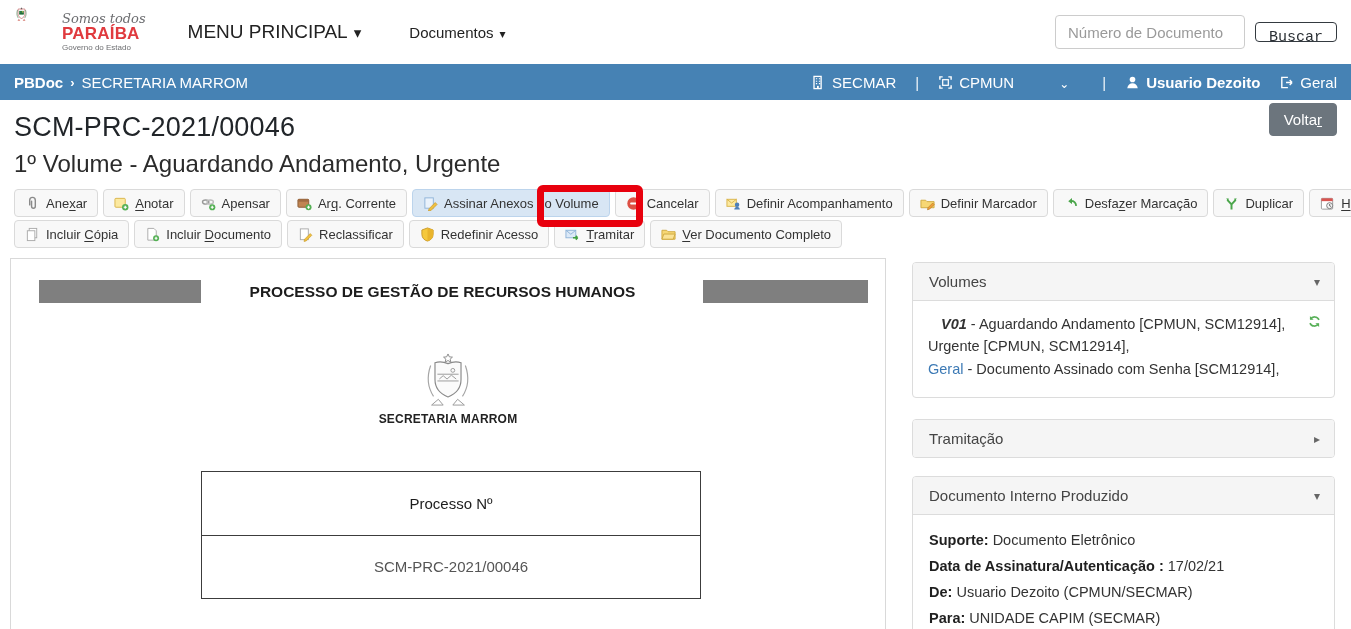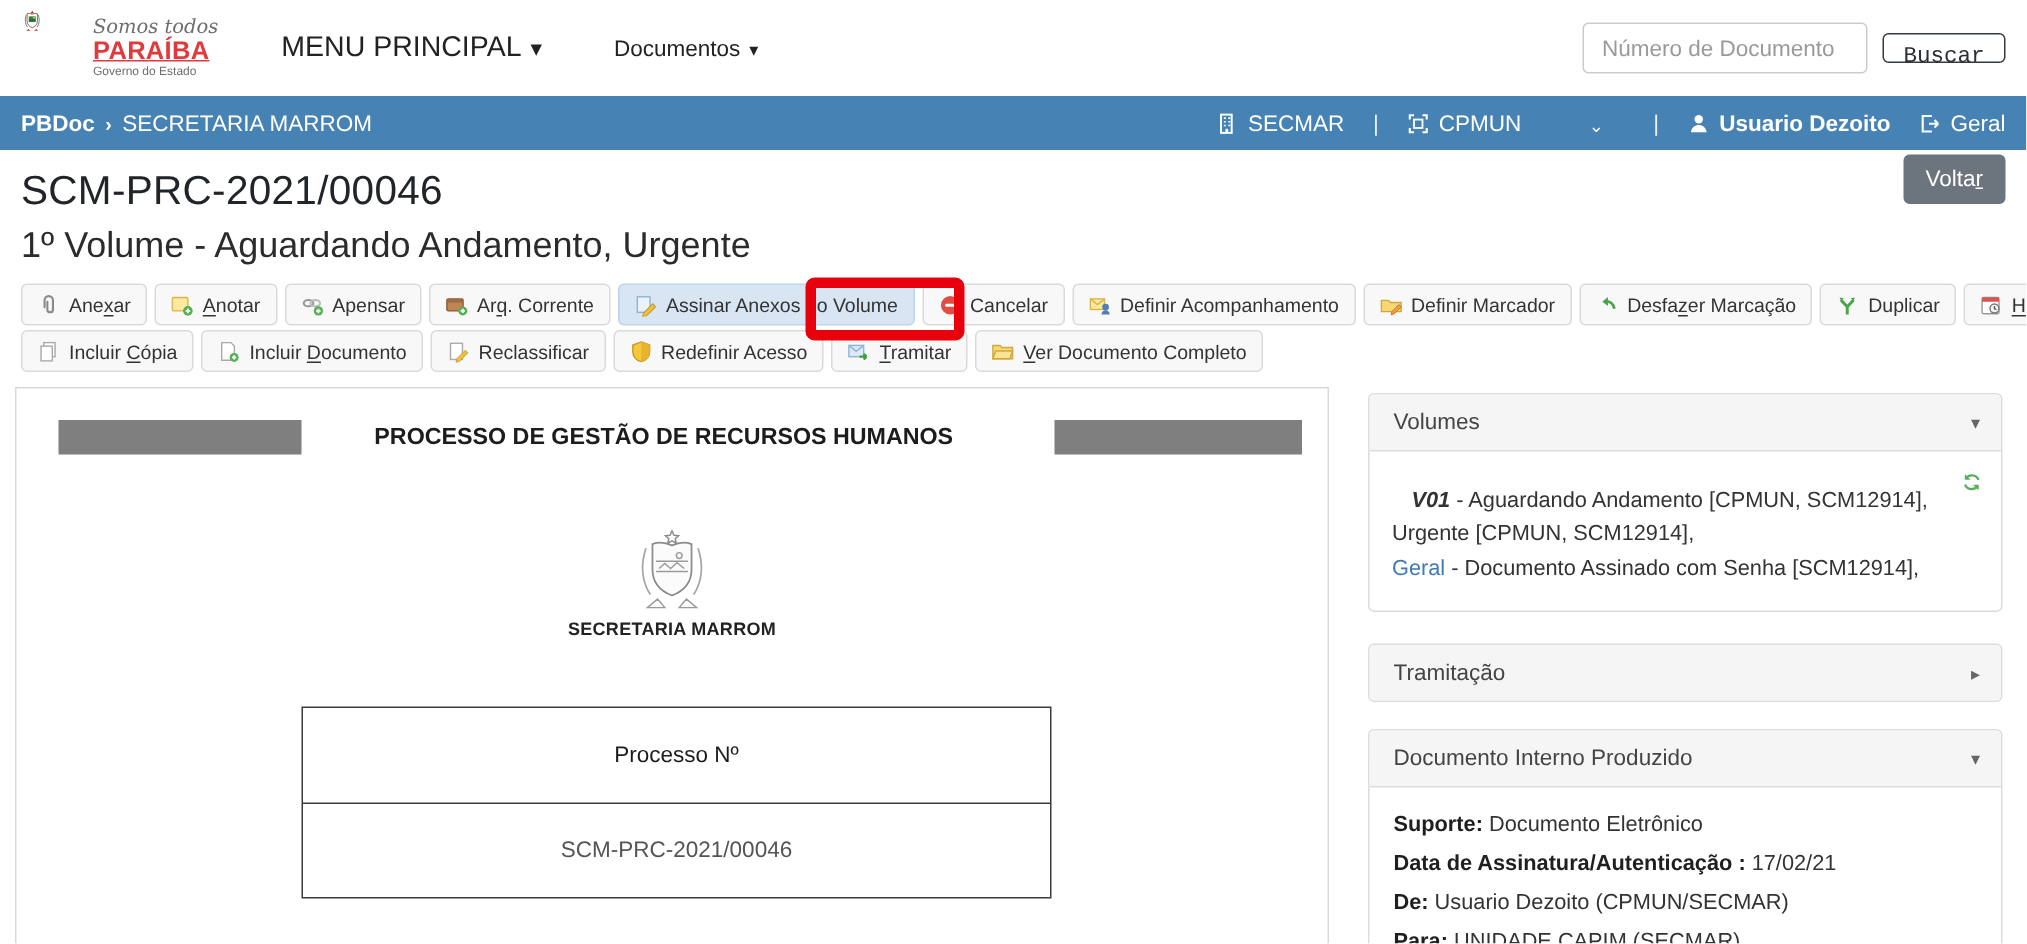--- a/index.html
+++ b/index.html
@@ -5,21 +5,21 @@
   * { box-sizing: border-box; margin: 0; padding: 0; }
   html,body { width:1351px; height:629px; overflow:hidden; }
   body { font-family:"Liberation Sans", sans-serif; background:#fff; color:#333; }
   .page { position:relative; width:1351px; height:629px; overflow:hidden; background:#fff; }
 
   
   .top { display:flex; align-items:center; height:64px; padding:0 14px; background:#fff; }
   .logo { display:flex; align-items:center; gap:6px; }
   .logo-text { line-height:1; }
   .logo-tagline { font-style:italic; color:#6d6e71; font-size:13px; font-family:"DejaVu Serif", serif; }
-  .logo-name { color:#e03a3e; font-weight:bold; font-size:17px; letter-spacing:.2px;text-decoration:underline; }
+  .logo-name { color:#e03a3e; font-weight:bold; font-size:17px; letter-spacing:.2px; }
   .logo-sub { color:#6d6e71; font-size:8px; margin-top:2px; }
   .nav-item { color:#222; cursor:pointer; white-space:nowrap; }
   .nav-main { font-size:19px; margin-left:42px; }
   .nav-docs { font-size:15px; margin-left:48px; }
   .caret-down::after { content:"▾"; font-size:.8em; margin-left:6px; color:#222; }
   .searchbox { margin-left:auto; display:flex; align-items:center; }
   .search-input { width:190px; height:34px; border:1px solid #ccc; border-radius:4px; padding:6px 12px; font-size:15px; color:#333; font-family:inherit; }
   .search-input::placeholder { color:#9a9a9a; }
   .btn-buscar { height:20px; margin-left:10px; background:#fff; color:#2b3035; border:1px solid #343a40; border-radius:4px; padding:6px 13px; font-size:15px; font-family:Liberation Mono, monospace; cursor:pointer; }
 
@@ -65,21 +65,21 @@
   .doc-table .td { height:62px; text-align:center; font-size:15px; color:#555; line-height:62px; }
 
   
   .rightcol { position:absolute; left:912px; top:262px; width:423px; }
   .panel { border:1px solid #dcdcdc; border-radius:4px; background:#fff; overflow:hidden; }
   .panel-hd { background:#f5f5f5; padding:10px 16px; font-size:15px; color:#444; cursor:pointer; position:relative; }
   .panel-hd .chev { position:absolute; right:14px; top:50%; transform:translateY(-50%); color:#666; font-size:12px; }
   .panel-bd { border-top:1px solid #dcdcdc; }
   .p-volumes { margin-bottom:21px; }
   .p-tram { margin-bottom:18px; }
-  .volumes-body { padding:22px 36px 17px 15px; font-size:14.5px; line-height:1.55; color:#333; position:relative; }
+  .volumes-body { padding:12px 36px 17px 15px; font-size:14.5px; line-height:1.55; color:#333; position:relative; }
   .vol-entry.volume { text-indent:13px; }
   .vol-label-volume { font-weight:bold; font-style:italic; }
   .vol-label-link { color:#3d7ab5; cursor:pointer; }
   .refresh-pos { position:absolute; right:12px; top:13px; cursor:pointer; }
   .info-body { padding:13px 16px; font-size:14.5px; line-height:1.78; color:#333; }
   .info-line b { color:#1f1f1f; }
 </style>
 </head>
 <body>
 

